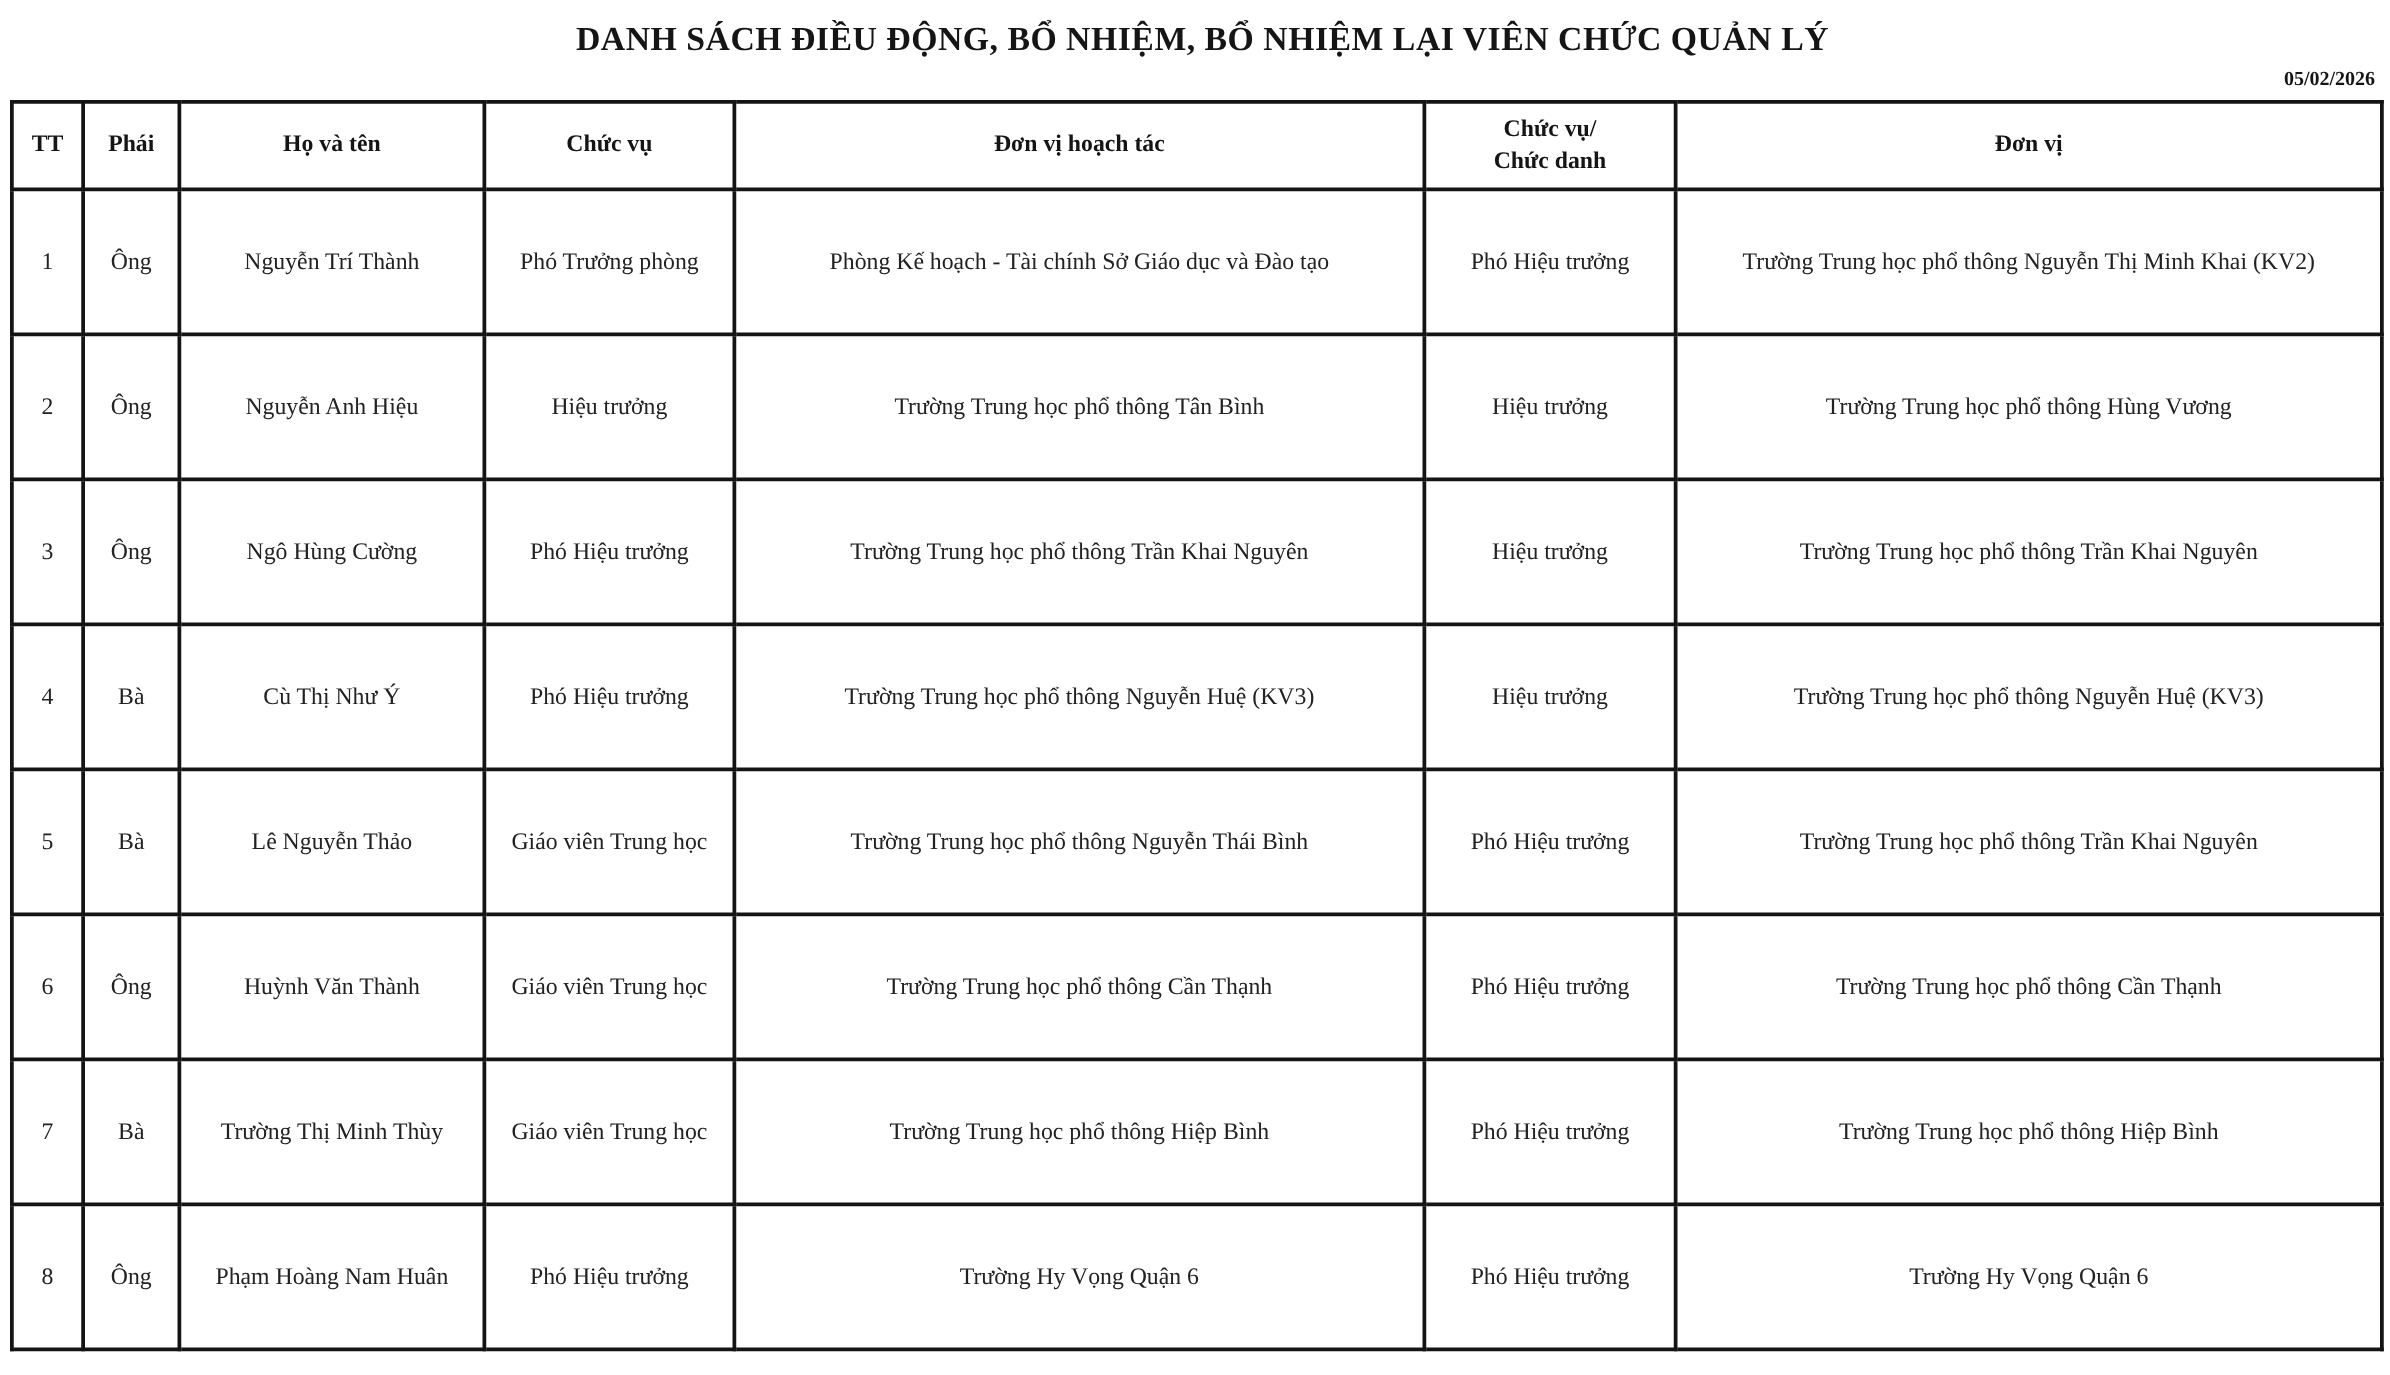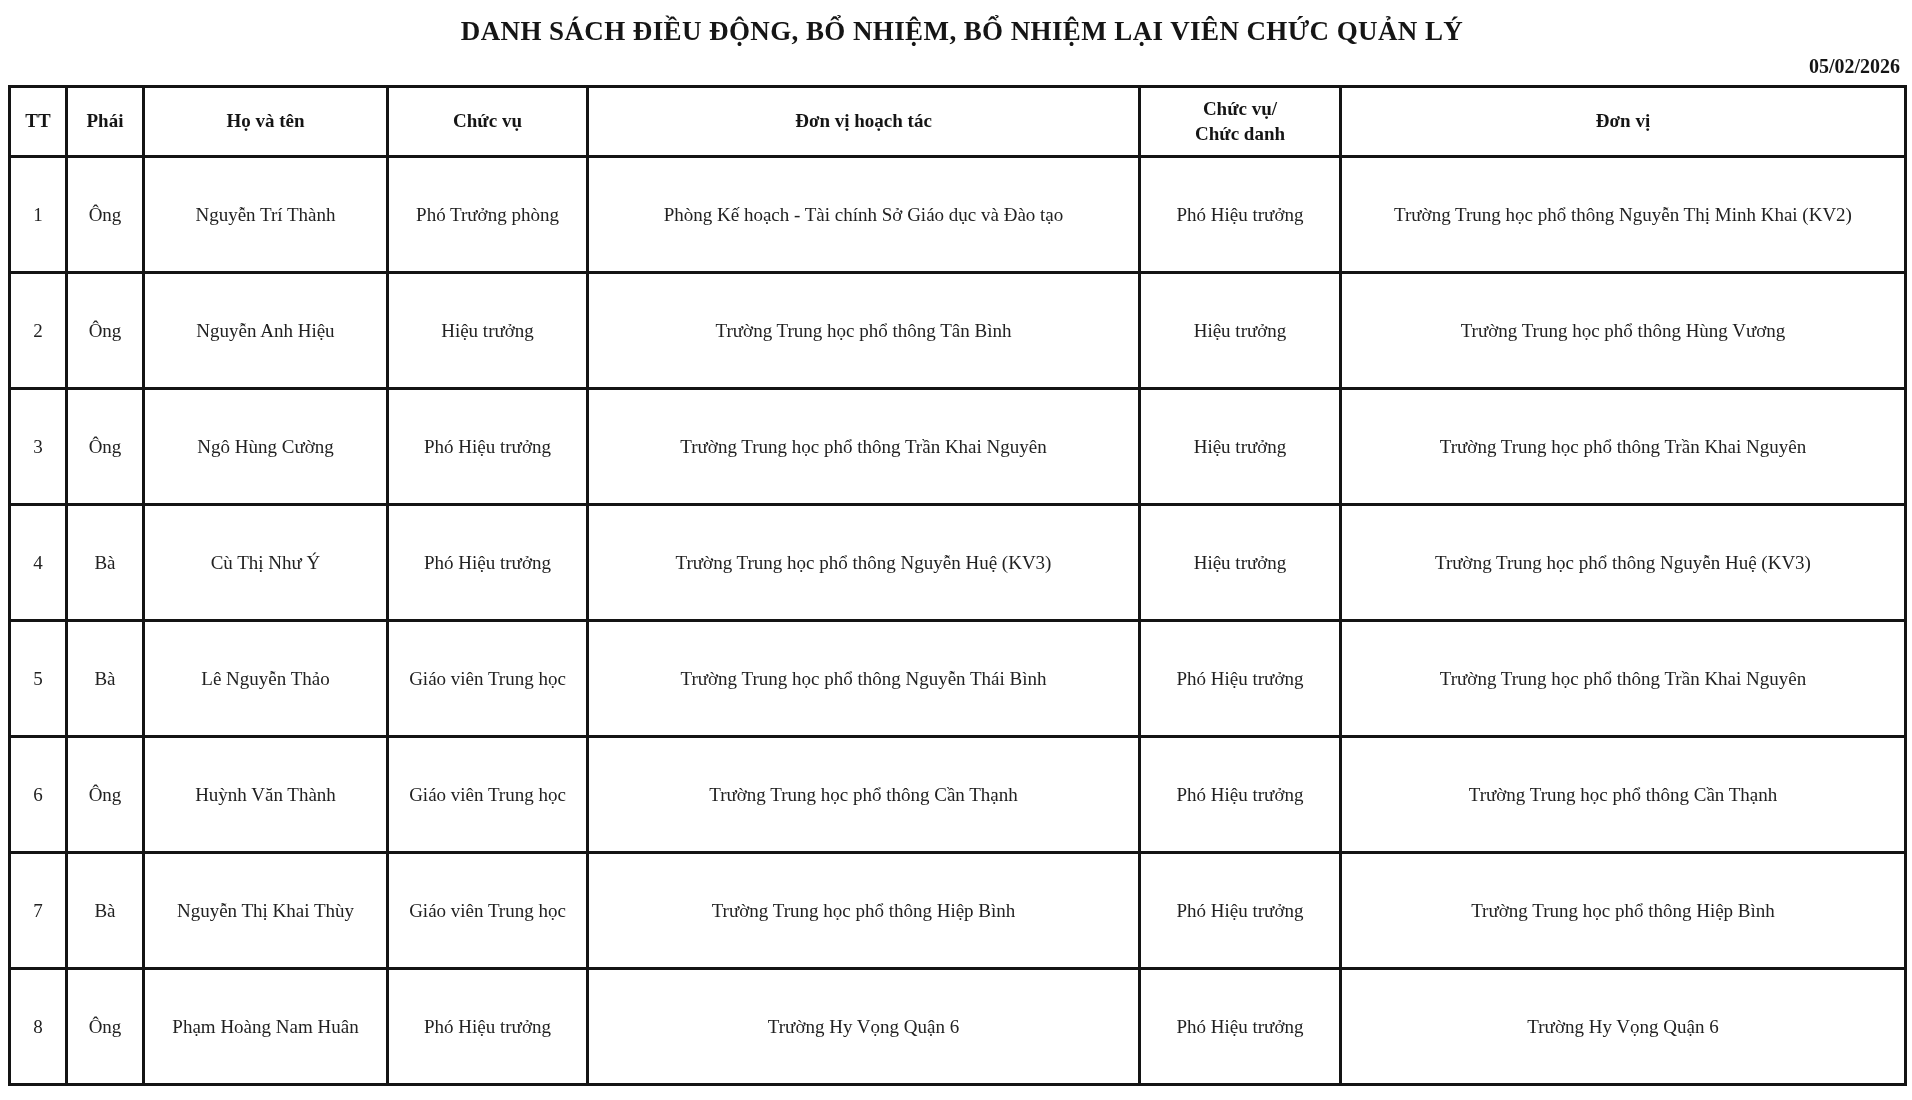--- a/index.html
+++ b/index.html
@@ -20,21 +20,21 @@
     font-weight: bold;
     font-size: 27px;
     letter-spacing: 0.4px;
     padding-top: 16px;
     color: #151515;
     padding-left: 12px;
   }
   .doc-date {
     text-align: right;
     font-weight: bold;
-    font-size: 20px;
+    font-size: 16px;
     padding-right: 12px;
     margin-top: 8px;
     color: #151515;
   }
   table.list-table {
     border-collapse: collapse;
     table-layout: fixed;
     margin: 7px 8px 0 8px;
     width: 1896px;
   }
@@ -157,21 +157,21 @@
         <td class="col-phai">Ông</td>
         <td class="col-ho_va_ten">Huỳnh Văn Thành</td>
         <td class="col-chuc_vu">Giáo viên Trung học</td>
         <td class="col-don_vi_cong_tac">Trường Trung học phổ thông Cần Thạnh</td>
         <td class="col-chuc_vu_chuc_danh">Phó Hiệu trưởng</td>
         <td class="col-don_vi">Trường Trung học phổ thông Cần Thạnh</td>
       </tr>
       <tr>
         <td class="col-tt">7</td>
         <td class="col-phai">Bà</td>
-        <td class="col-ho_va_ten">Nguyễn Thị Khai Thùy</td>
+        <td class="col-ho_va_ten">Trường Thị Minh Thùy</td>
         <td class="col-chuc_vu">Giáo viên Trung học</td>
         <td class="col-don_vi_cong_tac">Trường Trung học phổ thông Hiệp Bình</td>
         <td class="col-chuc_vu_chuc_danh">Phó Hiệu trưởng</td>
         <td class="col-don_vi">Trường Trung học phổ thông Hiệp Bình</td>
       </tr>
       <tr>
         <td class="col-tt">8</td>
         <td class="col-phai">Ông</td>
         <td class="col-ho_va_ten">Phạm Hoàng Nam Huân</td>
         <td class="col-chuc_vu">Phó Hiệu trưởng</td>

